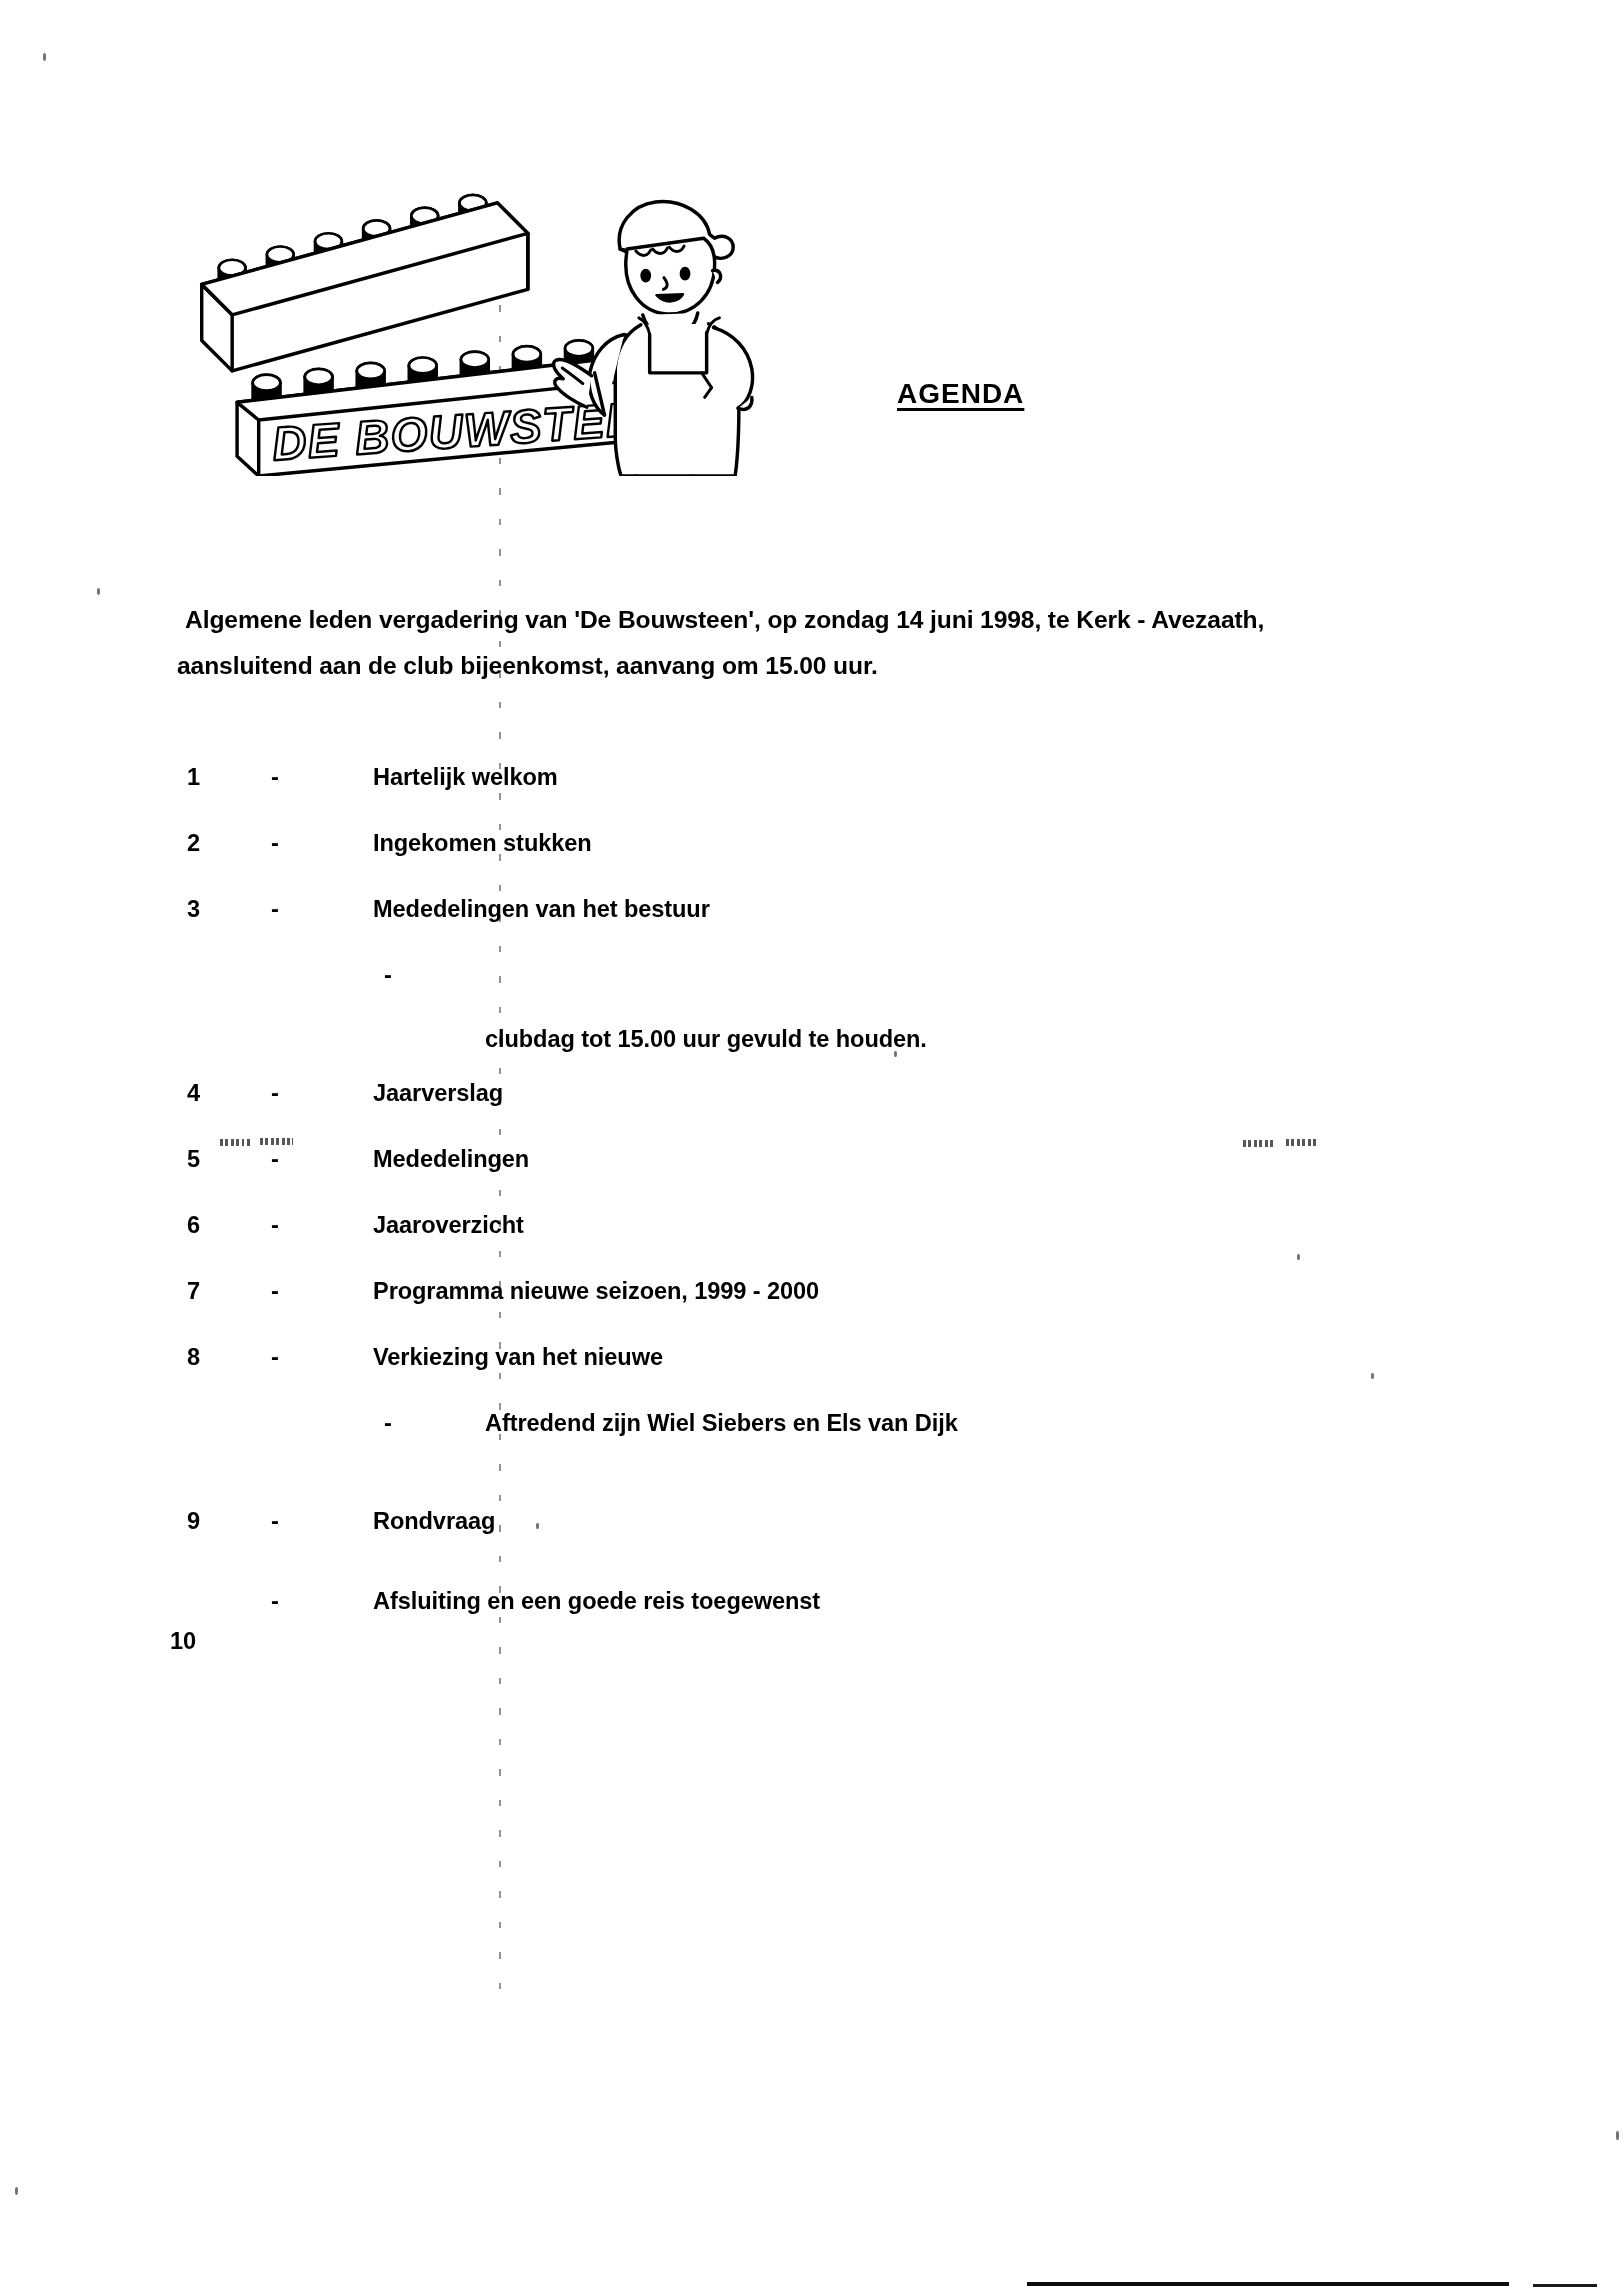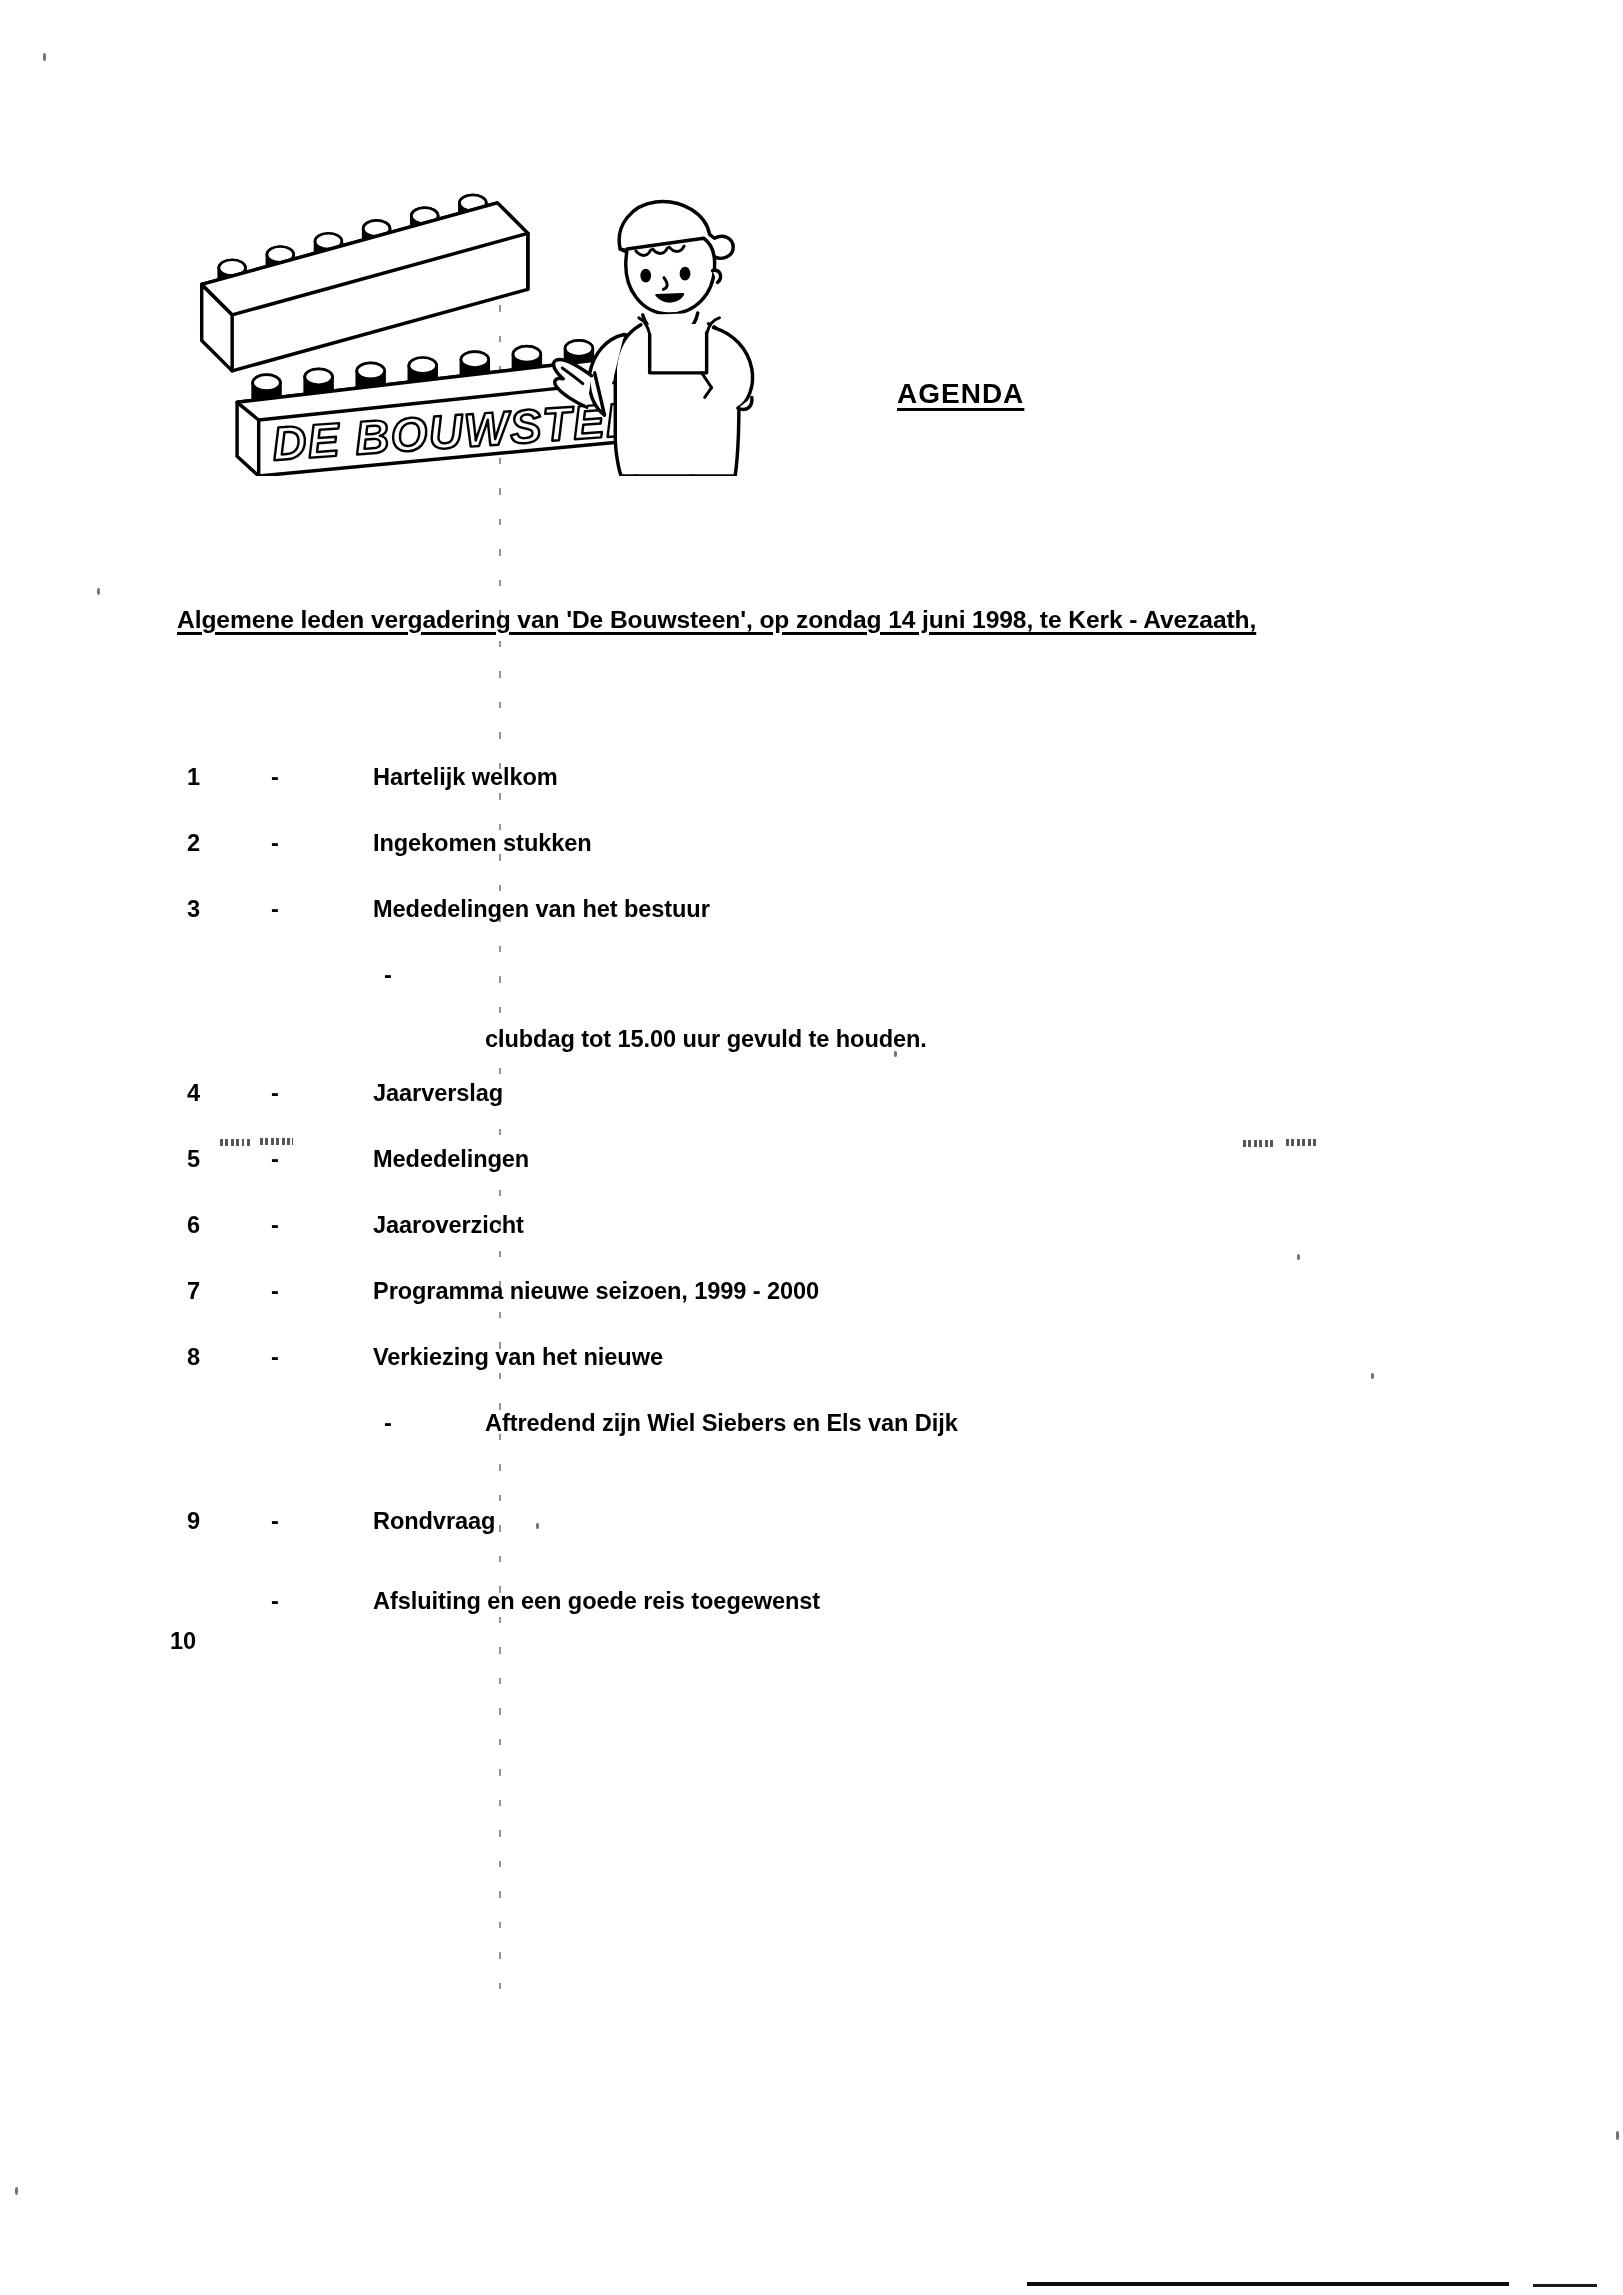--- a/index.html
+++ b/index.html
@@ -97,23 +97,23 @@
     width: 1327px;
   }
   .intro-line {
     font-size: 24.6px;
     font-weight: bold;
     line-height: 46px;
     white-space: nowrap;
     letter-spacing: -0.1px;
   }
   .intro-line.ul {
-    text-decoration: underline;
     text-underline-offset: 3.9px;
     text-decoration-thickness: 2.9px;
+    margin-left: 8px;
   }
 
   
   #agenda {
     position: absolute;
     left: 0;
     top: 764px;
     width: 1623px;
   }
   .item {
@@ -327,20 +327,21 @@
         <path d="M 1082 470 L 1102 500"></path>
         <path d="M 1102 500 L 1088 520"></path>
       </g>
     </svg>
   </div>
 
   <div id="title">AGENDA</div>
 
   <div id="intro">
     <div class="intro-line ul">Algemene leden vergadering van 'De Bouwsteen', op zondag 14 juni 1998, te Kerk - Avezaath,</div>
+    <div class="intro-line">aansluitend aan de club bijeenkomst, aanvang om 15.00 uur.</div>
   </div>
 
   <div id="agenda">
 
     <div class="item" style="height:61px">
       <span class="num">1</span>
       <span class="dash">-</span>
       <span class="label">Hartelijk welkom</span>
     </div>
 

